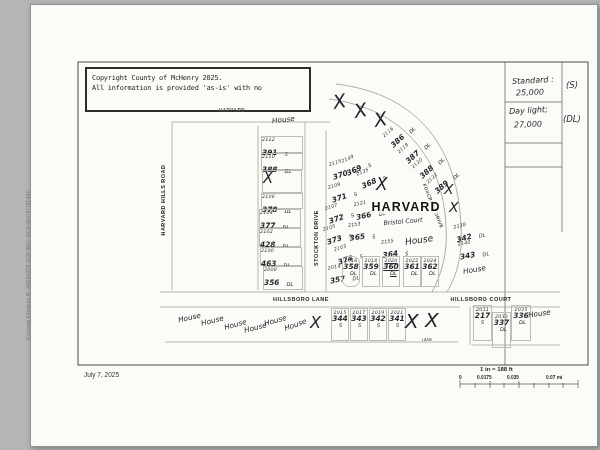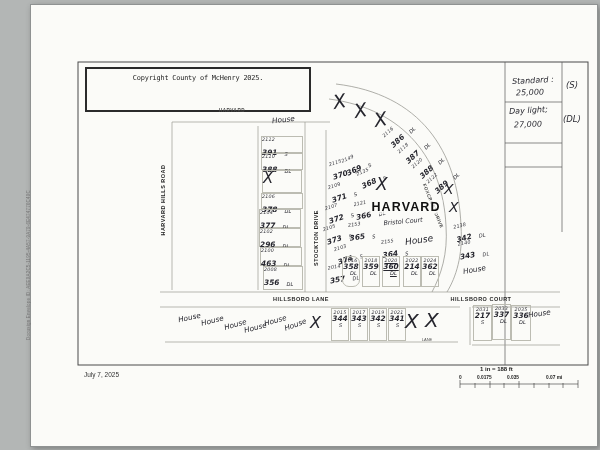--- a/index.html
+++ b/index.html
@@ -6,21 +6,21 @@
   body{font-family:"Liberation Sans",sans-serif;background:#aeb1b0;}
   #canvas{position:relative;width:600px;height:450px;overflow:hidden;background:#b3b6b5;}
   .paper{position:absolute;left:30px;top:4px;width:566px;height:441px;background:#fbfbf8;
          border:1px solid #8f9292;box-shadow:2px 2px 6px rgba(0,0,0,.3);}
   svg.linework{position:absolute;left:0;top:0;pointer-events:none;}
 
   
   .copyright{position:absolute;left:85px;top:67px;width:226px;height:45px;border:2px solid #2b2b2b;
              background:#fbfbf8;padding:4px 5px;box-sizing:border-box;
              font-family:"DejaVu Sans Mono",monospace;font-size:6.9px;line-height:1.5;color:#1a1a1a;letter-spacing:-0.2px;}
-  .copyright div{white-space:nowrap;text-align:center;}
+  .copyright div{white-space:nowrap;}
 
   
   .hand{font-family:"DejaVu Sans",sans-serif;font-style:italic;color:#2b2b33;}
   .legend-item{position:absolute;font-size:8px;white-space:nowrap;}
   .legend-code{position:absolute;font-size:8.5px;}
 
   
   .lbl{position:absolute;transform:translate(-50%,-50%) rotate(var(--r,0deg));white-space:nowrap;color:#1e1e1e;}
   .print-xs{font-size:4.6px;letter-spacing:.5px;color:#4a4a4a;font-weight:700;}
   .print-sm{font-size:5.5px;font-weight:700;letter-spacing:.5px;color:#262626;}
@@ -64,37 +64,38 @@
     <path d="M172,122 H330 M172,122 V290 M258,126 V290 M305,122 V292 M326,130 V292
              M160,292 H560 M160,307 H460 M472,307 H560 M165,342 H458 M470,307 V345 M472,345 H560" stroke="#9b9b94" stroke-width="0.7" fill="none"></path>
     <path d="M336,84 C420,94 458,150 461,226 C463,256 456,277 447,292
              M329,99 C405,109 443,160 446,226 C448,254 441,275 432,292" stroke="#9b9b94" stroke-width="0.8" fill="none"></path>
     <path d="M460,384 H578 M460,380 V388 M490,381 V388 M519,381 V388 M578,380 V388
              M475,383 V388 M504,383 V388 M534,383 V388 M549,383 V388 M563,383 V388" stroke="#333" stroke-width="0.6" fill="none"></path>
   </svg>
 
   <div class="copyright">
     <div>Copyright County of McHenry 2025.</div>
+    <div>All information is provided 'as-is' with no</div>
   </div>
 
   <span class="hand legend-item" style="left:512px;top:76px;transform:rotate(-3deg)">Standard :</span>
   <span class="hand legend-item" style="left:516px;top:88px;transform:rotate(-2deg)">25,000</span>
   <span class="hand legend-code" style="left:566px;top:80px">(S)</span>
   <span class="hand legend-item" style="left:509px;top:106px;transform:rotate(-3deg)">Day light;</span>
   <span class="hand legend-item" style="left:514px;top:120px;transform:rotate(-2deg)">27,000</span>
   <span class="hand legend-code" style="left:563px;top:114px">(DL)</span>
 
   <div id="lots">
       <div class="lot house" style="left: 272px; top: 116px; --r: -6deg;">House</div>
       <div class="lot parcel v-w boxed" style="left: 261px; top: 136px; width: 42px; height: 17px;"><span class="addr">2112</span><span class="num">391</span> <span class="code">S</span></div>
       <div class="lot parcel v-w boxed" style="left: 261px; top: 153px; width: 42px; height: 17px;"><span class="addr">2110</span><span class="num">388</span> <span class="code">DL</span></div>
       <div class="lot x boxed" style="left: 262px; top: 170px; width: 40px; height: 23px; font-size: 15px;">X</div>
       <div class="lot parcel v-w boxed" style="left: 261px; top: 193px; width: 42px; height: 16px;"><span class="addr">2106</span><span class="num">378</span> <span class="code">DL</span></div>
       <div class="lot parcel v-w boxed" style="left: 259px; top: 209px; width: 42px; height: 19px;"><span class="addr">2104</span><span class="num">377</span> <span class="code">DL</span></div>
-      <div class="lot parcel v-w boxed" style="left: 259px; top: 228px; width: 42px; height: 19px;"><span class="addr">2102</span><span class="num">296</span> <span class="code">DL</span></div>
+      <div class="lot parcel v-w boxed" style="left: 259px; top: 228px; width: 42px; height: 19px;"><span class="addr">2102</span><span class="num">428</span> <span class="code">DL</span></div>
       <div class="lot parcel v-w boxed" style="left: 260px; top: 247px; width: 42px; height: 19px;"><span class="addr">2100</span><span class="num">463</span> <span class="code">DL</span></div>
       <div class="lot parcel v-w boxed" style="left: 263px; top: 266px; width: 40px; height: 24px;"><span class="addr">2008</span><span class="num">356</span> <span class="code">DL</span></div>
       <div class="lot parcel v-w" style="left: 331px; top: 158px; --r: -18deg;"><span class="addr">2115</span><span class="num">370</span> <span class="code">S</span></div>
       <div class="lot parcel v-w" style="left: 330px; top: 181px; --r: -18deg;"><span class="addr">2109</span><span class="num">371</span> <span class="code">S</span></div>
       <div class="lot parcel v-w" style="left: 327px; top: 202px; --r: -18deg;"><span class="addr">2107</span><span class="num">372</span> <span class="code">S</span></div>
       <div class="lot parcel v-w" style="left: 325px; top: 223px; --r: -18deg;"><span class="addr">2105</span><span class="num">373</span> <span class="code">S</span></div>
       <div class="lot parcel v-w" style="left: 336px; top: 243px; --r: -18deg;"><span class="addr">2103</span><span class="num">374</span> <span class="code">S</span></div>
       <div class="lot parcel v-w" style="left: 329px; top: 263px; --r: -10deg;"><span class="addr">2014</span><span class="num">357</span> <span class="code">DL</span></div>
       <div class="lot parcel v-w" style="left: 344px; top: 153px; --r: -24deg;"><span class="addr">2149</span><span class="num">369</span> <span class="code">S</span></div>
       <div class="lot parcel v-w" style="left: 359px; top: 166px; --r: -24deg;"><span class="addr">2135</span><span class="num">368</span> <span class="code">S</span></div>
@@ -113,21 +114,21 @@
         <span class="num">359</span> 
         <span class="code">DL</span>
       </div>
       <div class="lot parcel v-tall boxed" style="left: 382px; top: 256px; width: 18px; height: 31px; text-decoration: underline;">
         <span class="addr">2020</span>
         <span class="num">360</span> 
         <span class="code">DL</span>
       </div>
       <div class="lot parcel v-tall boxed" style="left: 403px; top: 256px; width: 18px; height: 31px;">
         <span class="addr">2022</span>
-        <span class="num">214</span> 
+        <span class="num">361</span> 
         <span class="code">DL</span>
       </div>
       <div class="lot parcel v-tall boxed" style="left: 421px; top: 256px; width: 18px; height: 31px;">
         <span class="addr">2024</span>
         <span class="num">362</span> 
         <span class="code">DL</span>
       </div>
       <div class="lot x" style="left: 333px; top: 92px; --r: -10deg; font-size: 19px;">X</div>
       <div class="lot x" style="left: 354px; top: 101px; --r: -10deg; font-size: 19px;">X</div>
       <div class="lot x" style="left: 374px; top: 110px; --r: -10deg; font-size: 19px;">X</div>
@@ -167,21 +168,21 @@
         <span class="num">341</span> 
         <span class="code">S</span>
       </div>
       <div class="lot x" style="left: 405px; top: 311px; font-size: 20px;">X</div>
       <div class="lot x" style="left: 425px; top: 310px; font-size: 20px;">X</div>
       <div class="lot parcel v-tall boxed" style="left: 473px; top: 305px; width: 19px; height: 36px;">
         <span class="addr">2031</span>
         <span class="num">217</span> 
         <span class="code">S</span>
       </div>
-      <div class="lot parcel v-tall boxed" style="left: 492px; top: 304px; width: 19px; height: 36px;">
+      <div class="lot parcel v-tall boxed" style="left: 492px; top: 312px; width: 19px; height: 36px;">
         <span class="addr">2033</span>
         <span class="num">337</span> 
         <span class="code">DL</span>
       </div>
       <div class="lot parcel v-tall boxed" style="left: 511px; top: 305px; width: 20px; height: 36px;">
         <span class="addr">2035</span>
         <span class="num">336</span> 
         <span class="code">DL</span>
       </div>
       <div class="lot house" style="left: 528px; top: 310px; --r: -8deg;">House</div>

